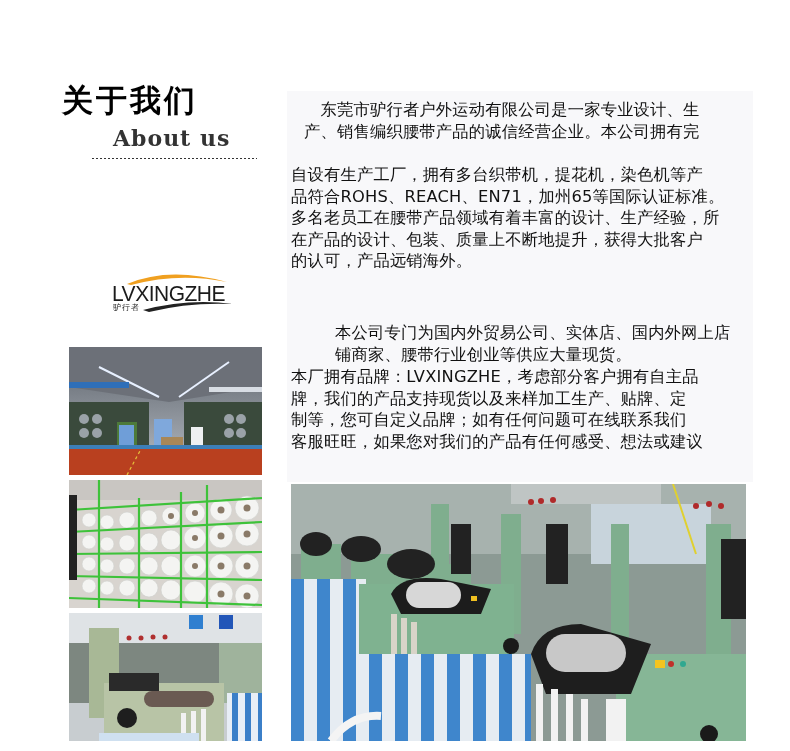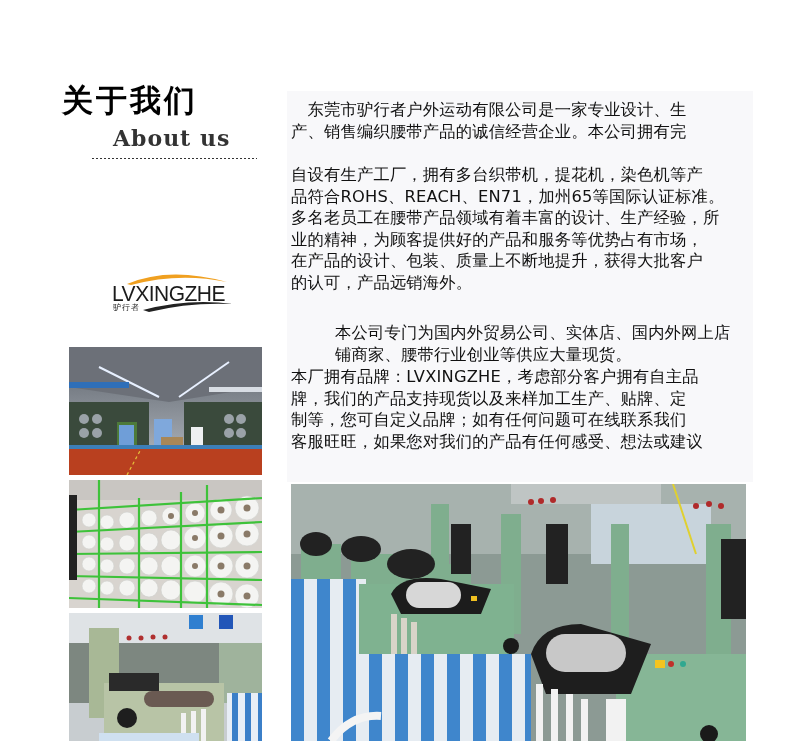--- a/index.html
+++ b/index.html
@@ -172,31 +172,30 @@
         <rect x="163" y="80" width="6" height="48"></rect>
         <rect x="176" y="80" width="6" height="48"></rect>
         <rect x="189" y="80" width="4" height="48"></rect>
       </g>
     <rect x="30" y="120" width="100" height="8" fill="#cfe0f0"></rect>
   </svg>
 </div>
 
 <div class="text-panel"></div>
 
-<div class="para" style="top:99px;">
+<div class="para" style="top:99px;margin-left:13px;">
   <span class="line">　东莞市驴行者户外运动有限公司是一家专业设计、生</span>
   <span class="line">产、销售编织腰带产品的诚信经营企业。本公司拥有完</span>
 </div>
 <div class="para" style="top:164px;">
   <span class="line">自设有生产工厂，拥有多台织带机，提花机，染色机等产</span>
   <span class="line">品符合ROHS、REACH、EN71，加州65等国际认证标准。</span>
 </div>
 <div class="para" style="top:207px;">
   <span class="line">多名老员工在腰带产品领域有着丰富的设计、生产经验，所</span>
-  <span class="line">业的精神，为顾客提供好的产品和服务等优势占有市场，</span>
   <span class="line">在产品的设计、包装、质量上不断地提升，获得大批客户</span>
   <span class="line">的认可，产品远销海外。</span>
 </div>
 <div class="para" style="top:322px;margin-left:44px;">
   <span class="line">本公司专门为国内外贸易公司、实体店、国内外网上店</span>
   <span class="line">铺商家、腰带行业创业等供应大量现货。</span>
 </div>
 <div class="para" style="top:366px;">
   <span class="line">本厂拥有品牌：LVXINGZHE，考虑部分客户拥有自主品</span>
   <span class="line">牌，我们的产品支持现货以及来样加工生产、贴牌、定</span>

